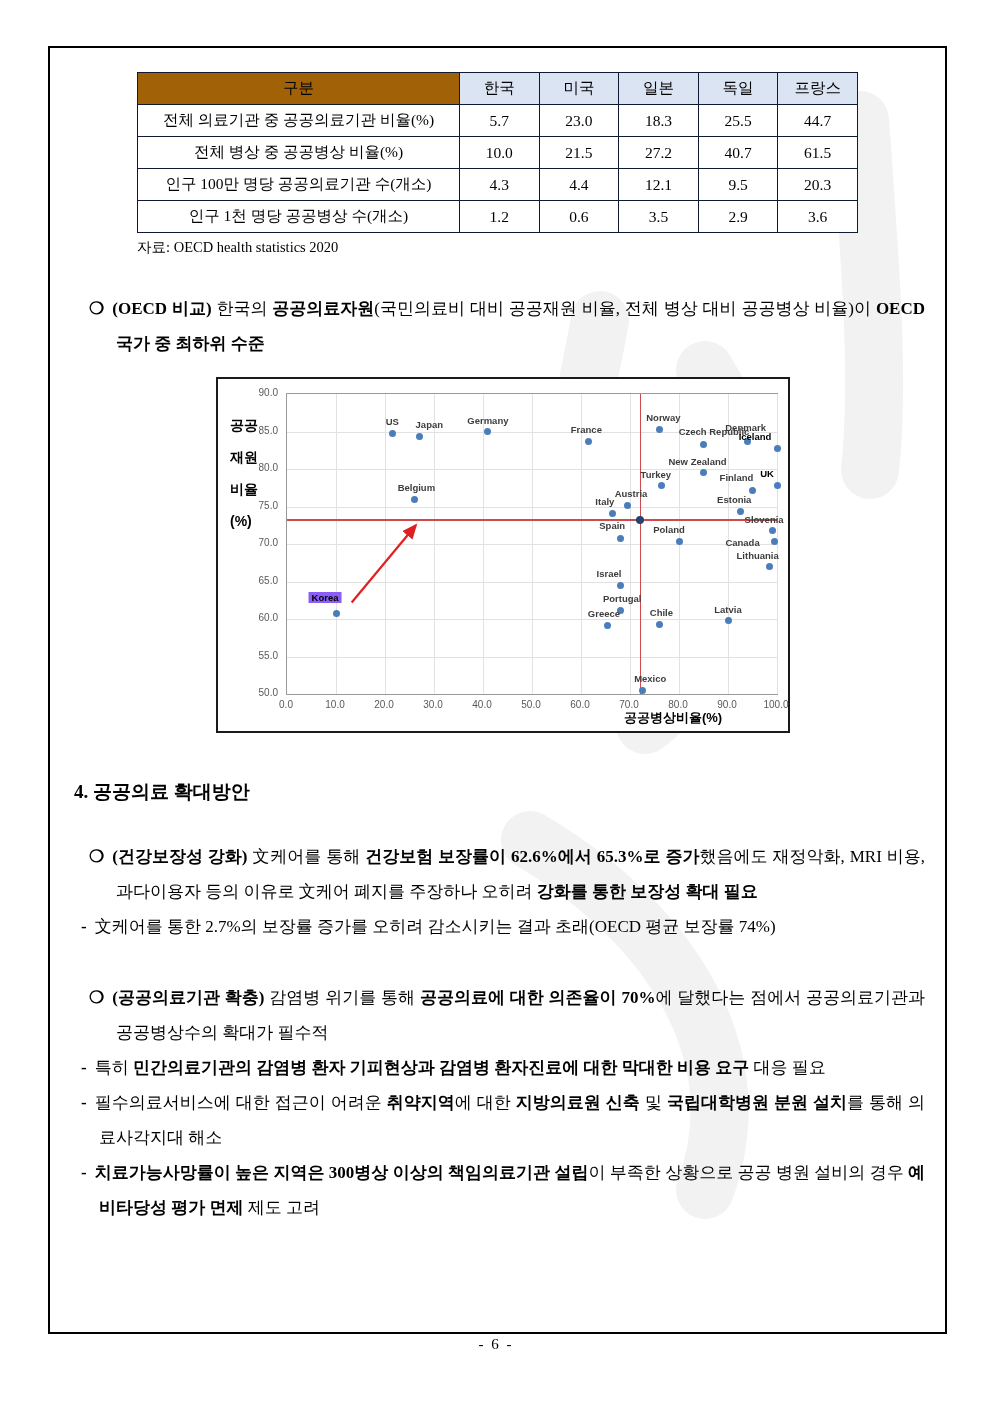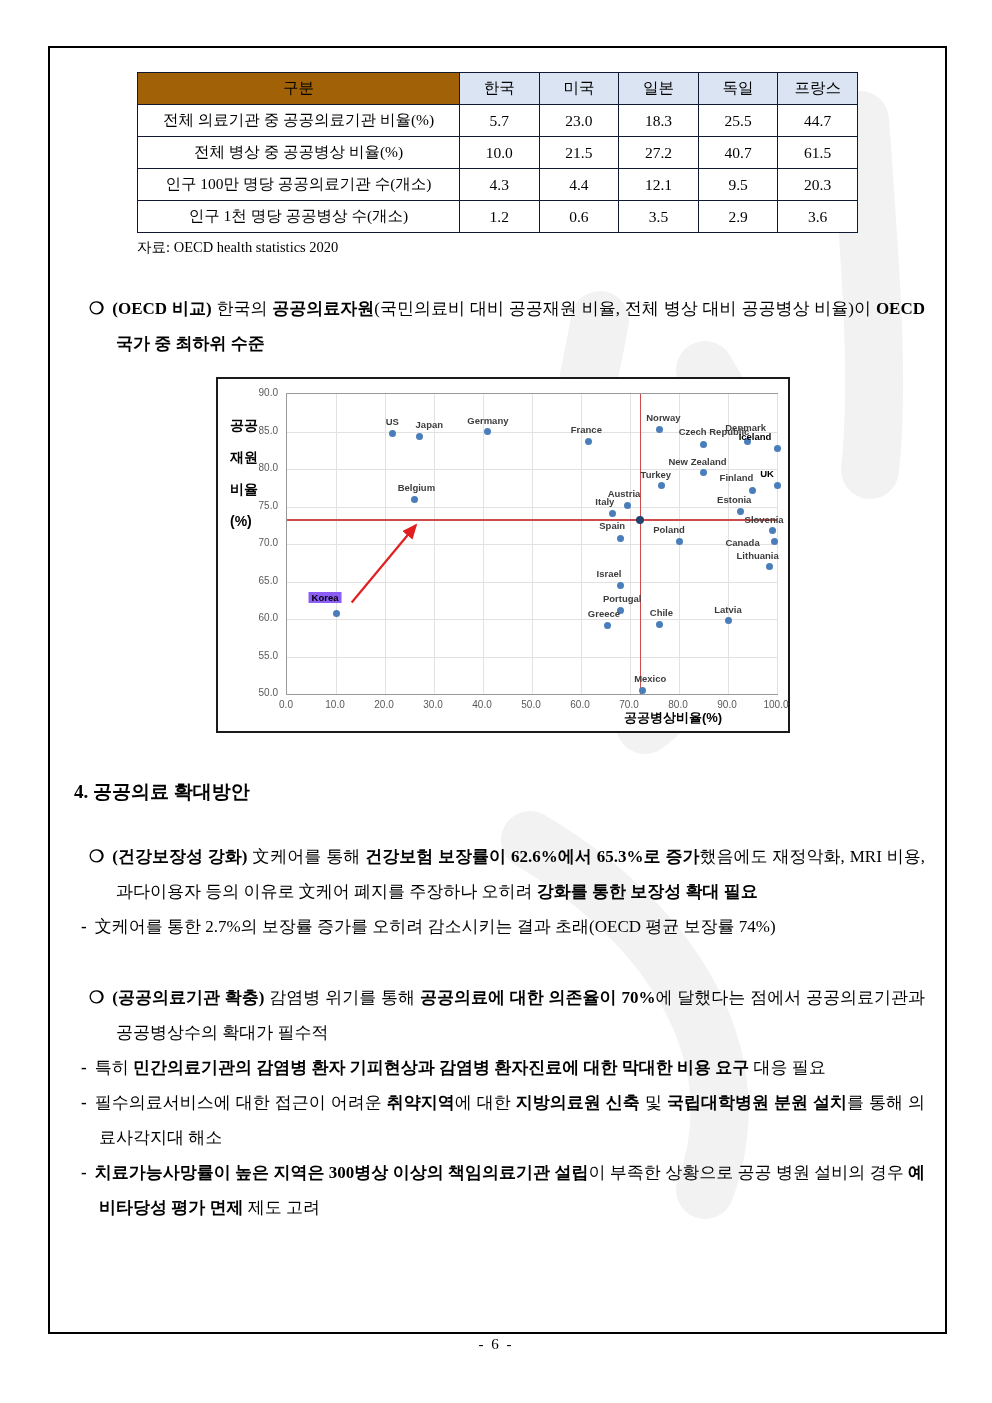--- a/index.html
+++ b/index.html
@@ -181,21 +181,21 @@
           <div class="lbl lb" style="left: 468px; top: 48px;">Iceland</div>
           <div class="pt" style="left: 413px; top: 75.25px; background: rgb(74, 126, 187);"></div>
           <div class="lbl" style="left: 410.5px; top: 72.75px;">New Zealand</div>
           <div class="pt" style="left: 371.35px; top: 88px; background: rgb(74, 126, 187);"></div>
           <div class="lbl" style="left: 368.85px; top: 85.5px;">Turkey</div>
           <div class="pt" style="left: 462px; top: 92.5px; background: rgb(74, 126, 187);"></div>
           <div class="lbl" style="left: 449.5px; top: 89px;">Finland</div>
           <div class="pt" style="left: 486.5px; top: 88px; background: rgb(74, 126, 187);"></div>
           <div class="lbl lb" style="left: 480px; top: 84.5px;">UK</div>
           <div class="pt" style="left: 337.05px; top: 107.5px; background: rgb(74, 126, 187);"></div>
-          <div class="lbl" style="left: 337px; top: 105px;">Austria</div>
+          <div class="lbl" style="left: 344px; top: 105px;">Austria</div>
           <div class="pt" style="left: 322.35px; top: 115.75px; background: rgb(74, 126, 187);"></div>
           <div class="lbl" style="left: 317.85px; top: 113.25px;">Italy</div>
           <div class="pt" style="left: 449.75px; top: 113.5px; background: rgb(74, 126, 187);"></div>
           <div class="lbl" style="left: 447.25px; top: 111px;">Estonia</div>
           <div class="pt" style="left: 329.7px; top: 140.5px; background: rgb(74, 126, 187);"></div>
           <div class="lbl" style="left: 325.2px; top: 137px;">Spain</div>
           <div class="pt" style="left: 481.6px; top: 133px; background: rgb(74, 126, 187);"></div>
           <div class="lbl" style="left: 477.1px; top: 130.5px;">Slovenia</div>
           <div class="pt" style="left: 388.5px; top: 144.25px; background: rgb(74, 126, 187);"></div>
           <div class="lbl" style="left: 382px; top: 140.75px;">Poland</div>

